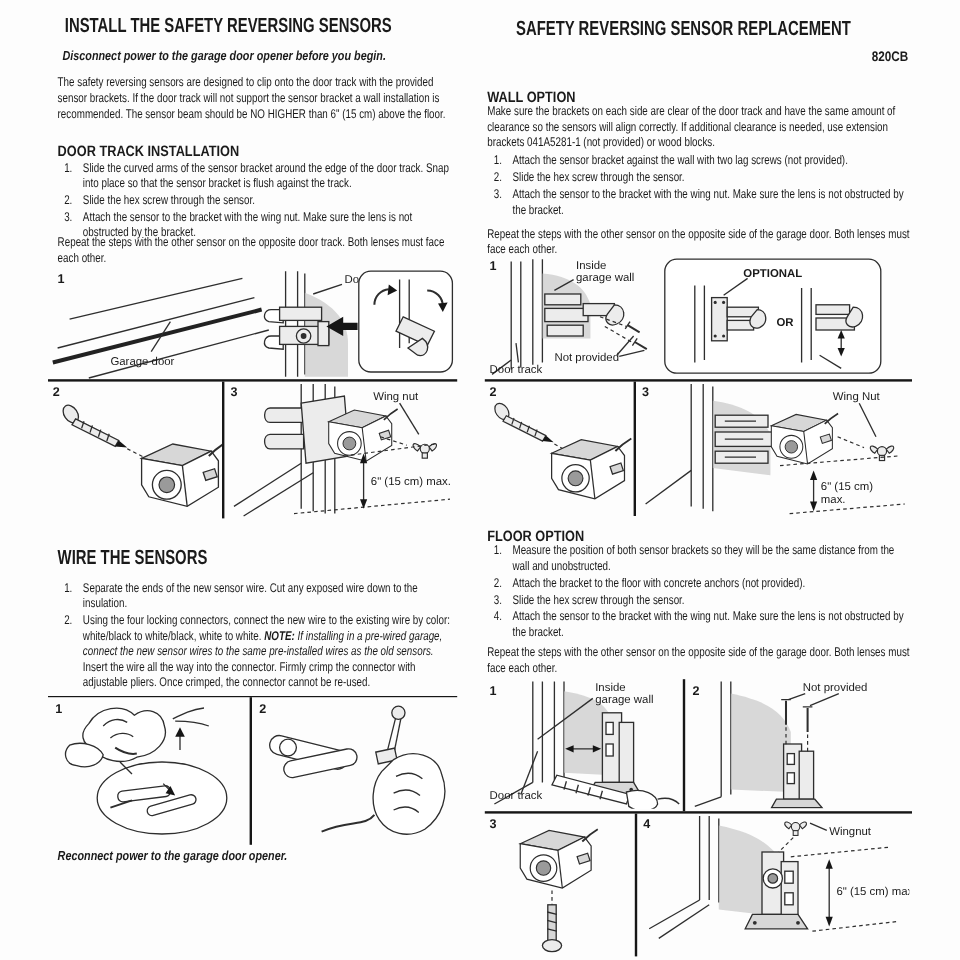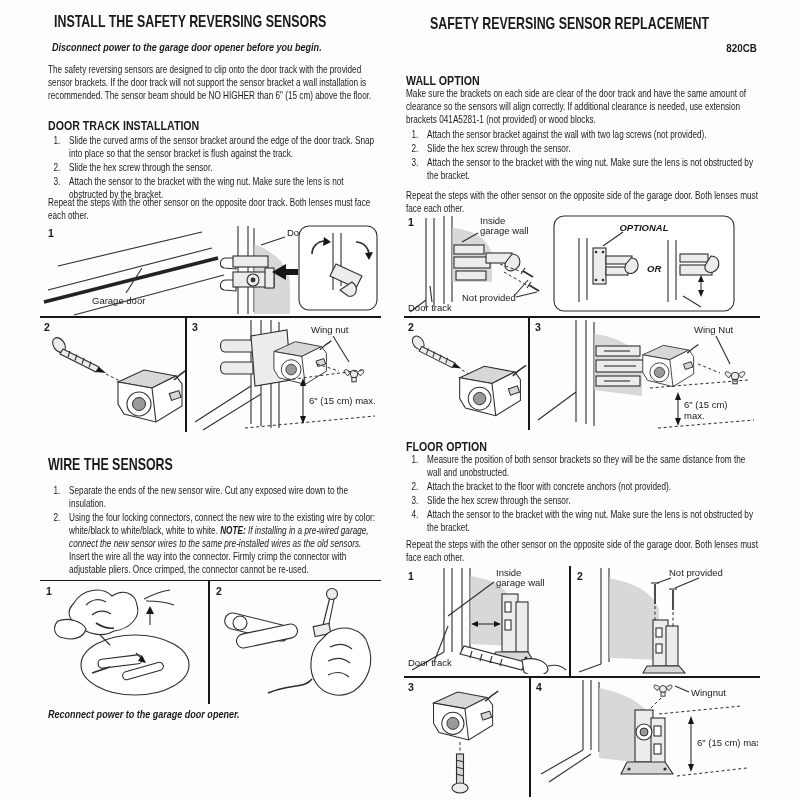--- a/index.html
+++ b/index.html
@@ -270,21 +270,21 @@
         <text x="76" y="10">Inside</text>
         <text x="76" y="20">garage wall</text>
         <line class="ln" x1="74" y1="19" x2="58" y2="28"></line>
         <text x="58" y="87">Not provided</text>
         <line class="ln" x1="110" y1="82" x2="124" y2="66"></line>
         <line class="ln" x1="112" y1="83" x2="133" y2="78"></line>
         <text x="4" y="97">Door track</text>
         <line class="ln" x1="28" y1="88" x2="26" y2="72"></line>
       </svg>
     </div>
-    <div class="cell" style="width:186px; border:none; margin-left:2px;font-style:italic;">
+    <div class="cell" style="width:186px; border:none; margin-left:2px;">
       <svg width="186" height="100" viewBox="0 0 186 100">
         <rect class="lnw" x="3" y="2" width="180" height="95" rx="10" stroke-width="2"></rect>
         <text x="93" y="17" text-anchor="middle" font-weight="bold">OPTIONAL</text>
         <line class="ln" x1="28" y1="24" x2="28" y2="88"></line>
         <line class="ln" x1="36" y1="24" x2="36" y2="86"></line>
         <rect class="lne" x="42" y="34" width="13" height="36"></rect>
         <circle cx="45" cy="38" r="1.3" fill="#2e2e2e"></circle>
         <circle cx="52" cy="38" r="1.3" fill="#2e2e2e"></circle>
         <circle cx="45" cy="66" r="1.3" fill="#2e2e2e"></circle>
         <circle cx="52" cy="66" r="1.3" fill="#2e2e2e"></circle>

